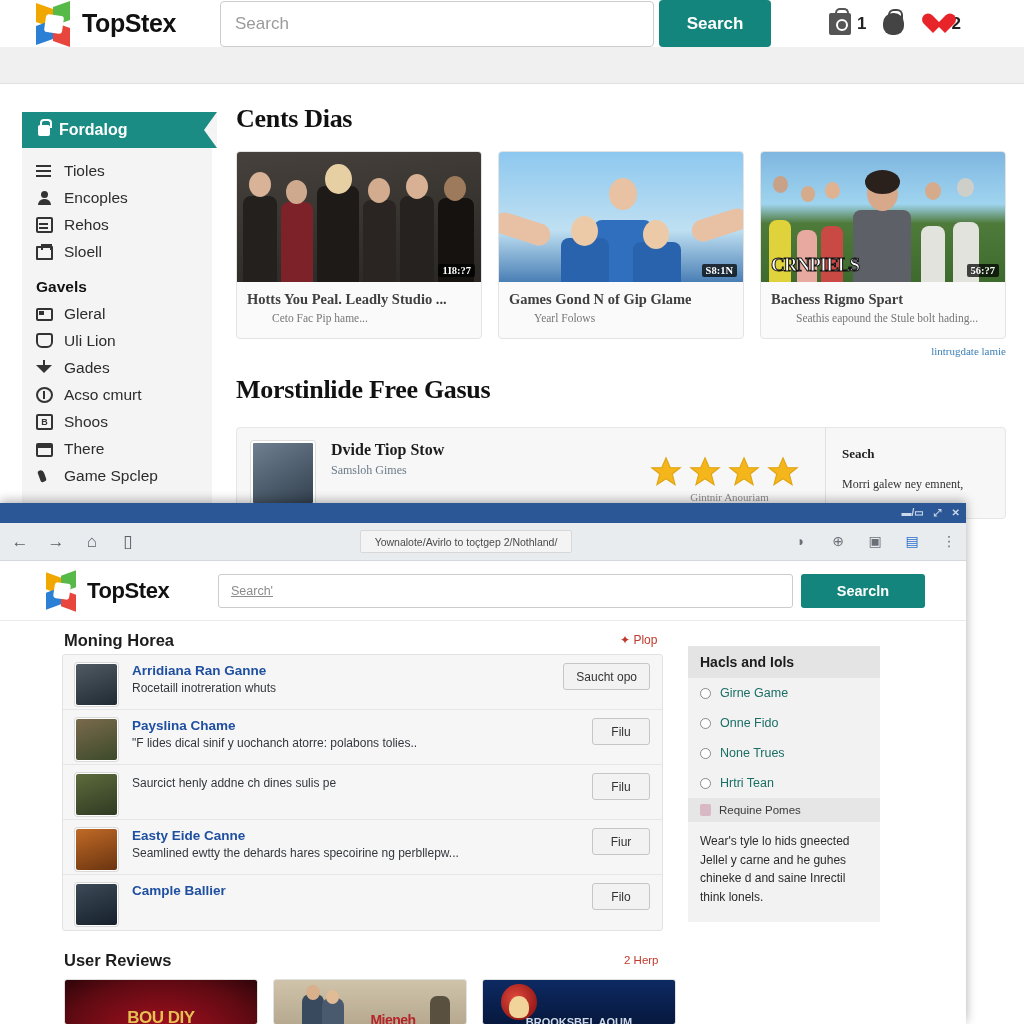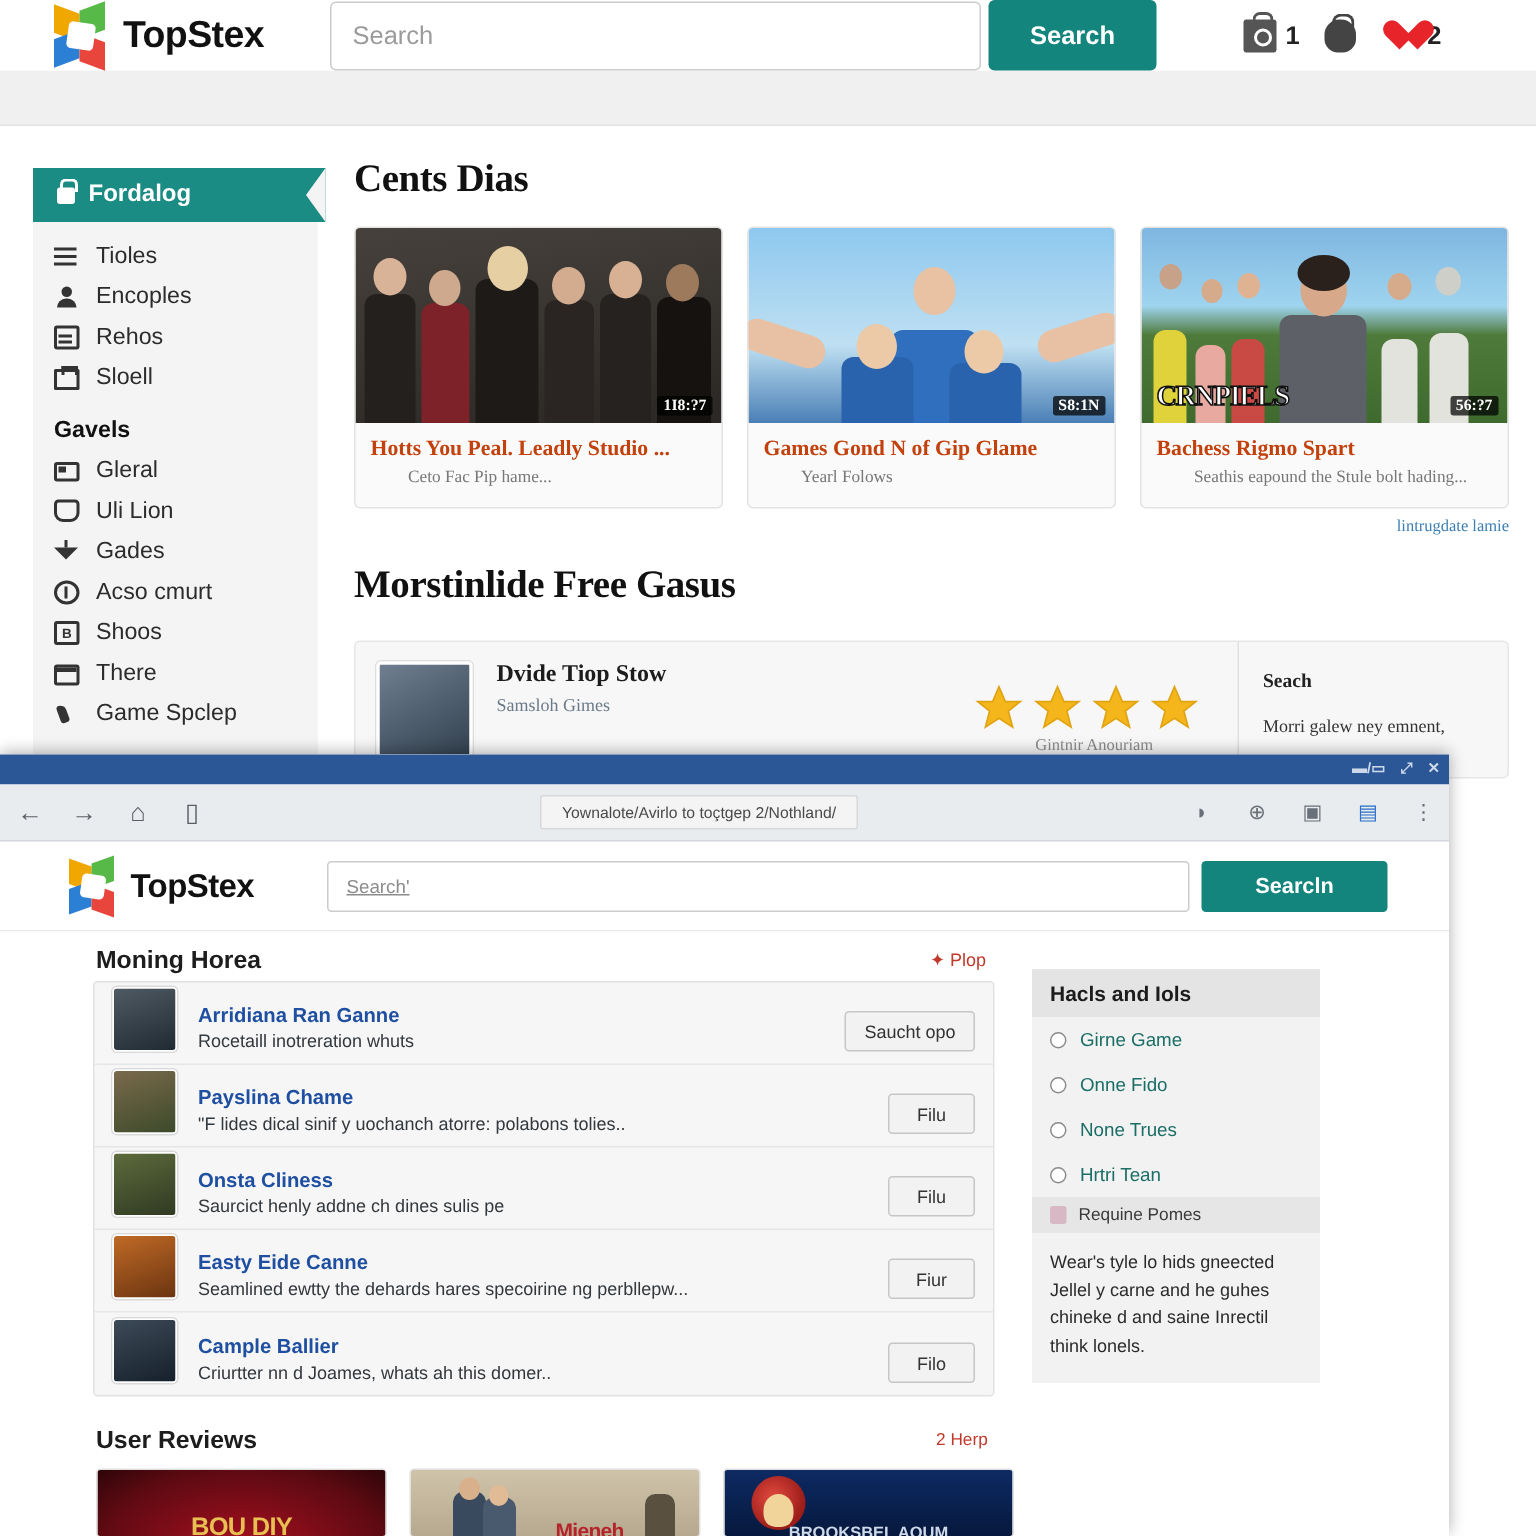--- a/index.html
+++ b/index.html
@@ -101,21 +101,21 @@
   .ic-phone:before{content:"";position:absolute;left:3px;top:2px;width:6px;height:12px;background:#333;border-radius:3px 6px 3px 3px;transform:rotate(-20deg);}
 
   
   .main { position:absolute; left:236px; top:104px; width:770px;font-family:Liberation Serif, serif; }
   .sec-title { font-size: 26px; font-weight: bold; color:#111; letter-spacing:-0.3px; }
   .cards { display:flex; gap: 16px; margin-top: 17px; }
   .card { width: 246px; background:#fafafa; border:1px solid #e3e3e3; border-radius:4px; overflow:hidden; }
   .card-thumb { height: 130px; position: relative; background:#333; }
   .dur { position:absolute; right:6px; bottom:5px; background:rgba(0,0,0,.72); color:#fff; font-size:10.5px; font-weight:bold; padding:1px 4px; border-radius:2px;}
   .card-body { padding: 9px 10px 14px 10px; }
-  .card-t { font-size:14.5px; font-weight:bold; color:#c2410c; white-space:nowrap; overflow:hidden; text-overflow:ellipsis;}
+  .card-t { font-size:14.5px; font-weight:bold; color:#404040; white-space:nowrap; overflow:hidden; text-overflow:ellipsis;}
   .card-s { font-size:11.5px; color:#777; margin-top:4px;margin-left:25px; }
   .link-r { text-align:right; font-size:11px; color:#3b7fb5; margin-top:6px; }
 
   
   .th1 { background: linear-gradient(170deg,#46413c 0%,#2a2724 100%); }
   .th2 { background: linear-gradient(180deg,#8ec8ef 0%,#bfe0f2 60%,#4a7fb5 100%); }
   .th3 { background: linear-gradient(180deg,#7fb6e0 0%,#9fd4ef 40%,#4e7a3a 55%,#3e6a2e 100%); }
   .figs { position:absolute; inset:0; }
   .fg { position:absolute; bottom:0; border-radius:8px 8px 0 0; }
   .hd { position:absolute; border-radius:50%; }
@@ -174,21 +174,21 @@
     width: 575px; height:34px; border:1px solid #ccc; border-radius:3px; background:#fff;
     display:flex; align-items:center; padding:0 12px; font-size:12.5px; color:#8c8c8c;text-decoration:underline;
   }
   .bw-sbtn { margin-left:8px; width:124px; height:34px; background:#14857c; color:#fff;
              font-size:14.5px; font-weight:bold; border:none; border-radius:3px; cursor:pointer; }
 
   .bw-body { padding: 24px 0 0 0; position:relative; height: 400px; background:#fff; }
   .mh-title { position:absolute; left:64px; top:10px; font-size:16.5px; font-weight:bold; color:#1d1d1d;}
   .mh-plop { position:absolute; left:620px; top:12px; font-size:12px; color:#c0392b; }
   .mh-list { position:absolute; left:62px; top:33px; width:601px; background:#f6f6f6; border:1px solid #e2e2e2; border-radius:3px; }
-  .mh-row { display:flex; align-items:flex-end; padding: 8px 12px; border-bottom:1px solid #e6e6e6; height:55px;}
+  .mh-row { display:flex; align-items:flex-start; padding: 8px 12px; border-bottom:1px solid #e6e6e6; height:55px;}
   .mh-row:last-child { border-bottom:none; }
   .mh-av { width:43px; height:43px; border-radius:3px; flex:0 0 43px; background:#56606b; border:1px solid #fff; box-shadow:0 0 0 1px #d9d9d9;}
   .mh-txt { margin-left:14px; flex:1; }
   .mh-n { font-size:13.5px; font-weight:bold; color:#1f4fa0; }
   .mh-d { font-size:12px; color:#33383d; margin-top:3px; }
   .mh-btn { height:27px; min-width:58px; padding:0 12px; background:#f2f2f2; border:1px solid #c6c6c6;
             border-radius:3px; font-size:12px; color:#333; cursor:pointer; }
 
   .rp { position:absolute; left:688px; top:25px; width:192px; background:#f2f2f2; }
   .rp-head { background:#e4e4e4; padding: 8px 12px; font-size:14px; font-weight:bold; color:#1c1c1c;}
@@ -487,40 +487,38 @@
         <span class="mh-txt">
           <span class="mh-n" style="display:block">Payslina Chame</span>
           <span class="mh-d" style="display:block">"F lides dical sinif y uochanch atorre: polabons tolies..</span>
         </span>
         <button class="mh-btn">Filu</button>
       </div>
 
       <div class="mh-row">
         <span class="mh-av" style="background:linear-gradient(160deg,#5d6b3c,#2f3a22);"></span>
         <span class="mh-txt">
-          <span class="mh-n" style="display:block">Onsta Cliness</span>
           <span class="mh-d" style="display:block">Saurcict henly addne ch dines sulis pe</span>
         </span>
         <button class="mh-btn">Filu</button>
       </div>
 
       <div class="mh-row">
         <span class="mh-av" style="background:linear-gradient(160deg,#c06a26,#6b3410);"></span>
         <span class="mh-txt">
           <span class="mh-n" style="display:block">Easty Eide Canne</span>
           <span class="mh-d" style="display:block">Seamlined ewtty the dehards hares specoirine ng perbllepw...</span>
         </span>
         <button class="mh-btn">Fiur</button>
       </div>
 
       <div class="mh-row">
         <span class="mh-av" style="background:linear-gradient(160deg,#3d4a57,#15202b);"></span>
         <span class="mh-txt">
           <span class="mh-n" style="display:block">Cample Ballier</span>
-          <span class="mh-d" style="display:block">Criurtter nn d Joames, whats ah this domer..</span>
         </span>
         <button class="mh-btn">Filo</button>
       </div>
     </div>
 
     <div class="rp">
       <div class="rp-head">Hacls and Iols</div>
       <div class="rp-opt">
         <span class="radio"></span>
         <span>Girne Game</span>

